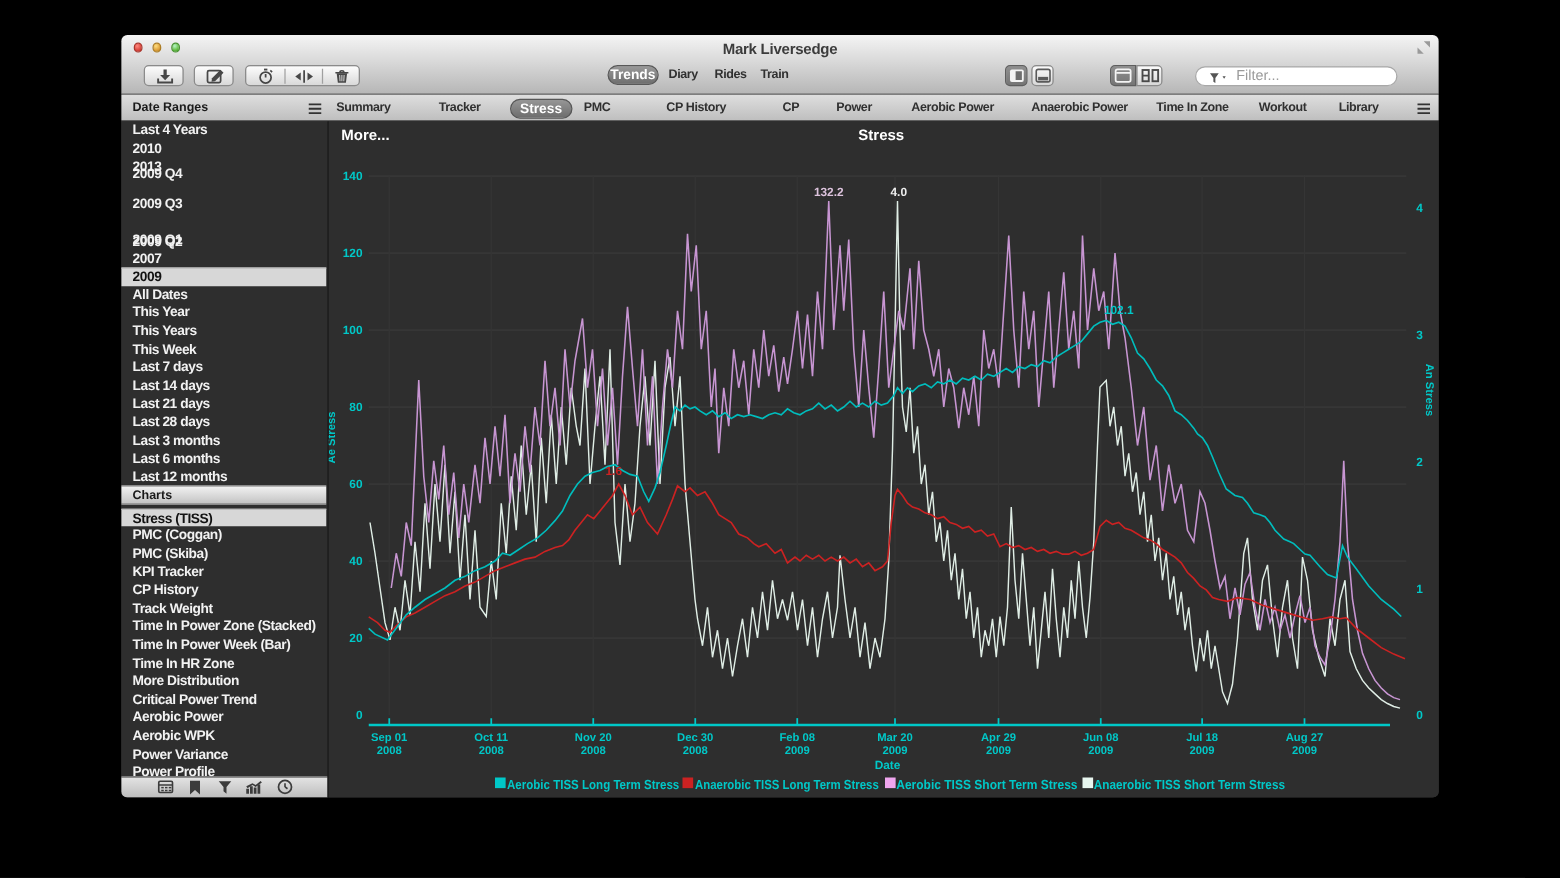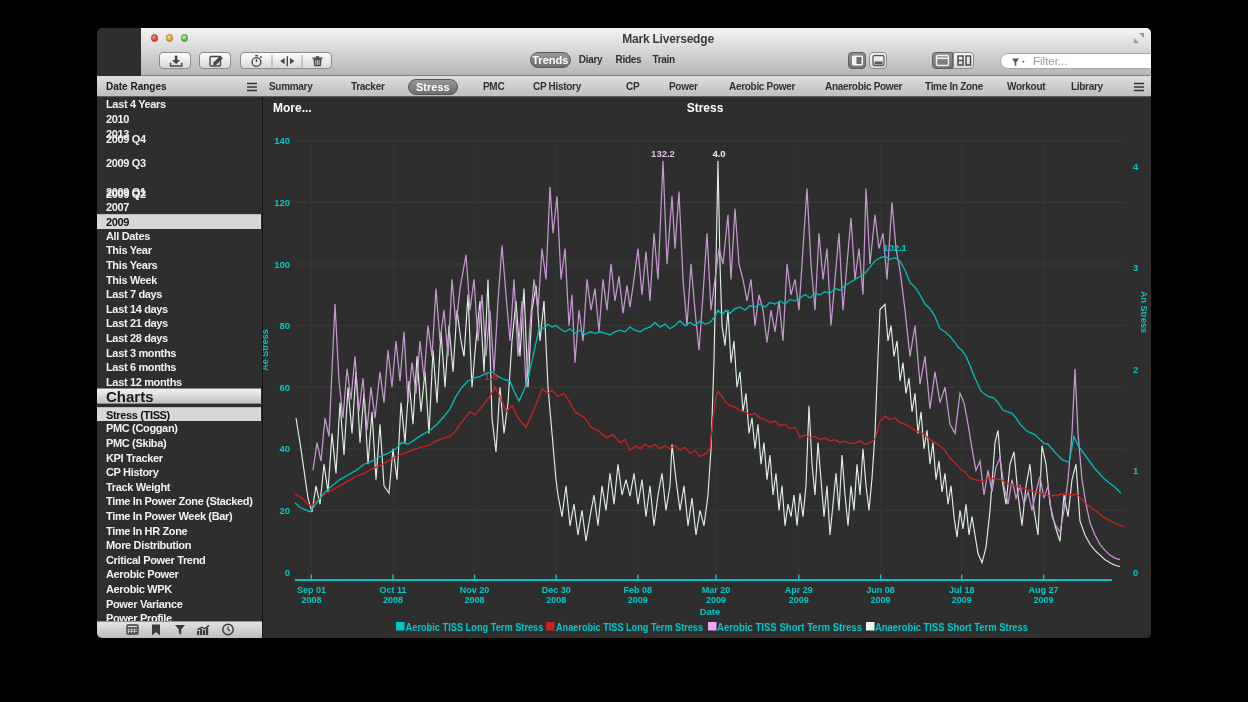--- a/index.html
+++ b/index.html
@@ -1,37 +1,37 @@
 <!DOCTYPE html>
 <html><head><meta charset="utf-8"><style>
 * { margin:0; padding:0; box-sizing:border-box; }
 html,body { width:1248px; height:702px; background:#000; overflow:hidden;
   font-family:"Liberation Sans",sans-serif; }
 #win { position:absolute; left:97px; top:28px; width:1054px; height:610px;
   border-radius:5px; overflow:hidden; background:#2e2e2e; box-shadow:0 8px 24px rgba(0,0,0,.6); }
 #titlebar { position:absolute; left:0; top:0; width:100%; height:48px;
-  background:linear-gradient(#f4f4f4,#dcdcdc 40%,#b6b6b6); border-bottom:1px solid #7e7e7e;margin-left:44px; }
+  background:linear-gradient(#f4f4f4,#dcdcdc 40%,#b6b6b6); border-bottom:1px solid #7e7e7e; }
 #title { position:absolute; left:0; top:4px; width:100%; text-align:center;
   font-size:12px; font-weight:bold; letter-spacing:-0.2px; color:#3c3c3c; }
 .light { position:absolute; top:6.3px; width:7.5px; height:7.5px; border-radius:50%; }
 .tbtn { position:absolute; top:24px; height:17px; border:1px solid #8b8b8b; border-radius:4px;
   background:linear-gradient(#fdfdfd,#d9d9d9); }
 #tabrow { position:absolute; left:0; top:48px; width:100%; height:21px;
   background:linear-gradient(#dedede,#bfbfbf); border-bottom:1px solid #5f5f5f; }
 .tab { position:absolute; top:4.5px; font-size:10px; font-weight:bold; color:#303030; letter-spacing:-0.3px; }
 .tabsel { position:absolute; top:2.5px; font-size:11px; font-weight:bold; color:#fff;
   background:linear-gradient(#969696,#6d6d6d); border:1px solid #565656; border-radius:8px;
   padding:1px 7px 1.5px 7px; }
 #dr-head { position:absolute; left:0; top:5px; font-size:10px; font-weight:bold; color:#1a1a1a; padding-left:9px; }
 #sidebar { position:absolute; left:0; top:69px; width:165px; height:541px; background:#2e2e2e; }
 #sbdiv { position:absolute; left:165px; top:69px; width:1px; height:541px; background:#141414; }
 .item { position:absolute; left:0; width:164px; height:14.6px; font-size:11px; font-weight:bold; letter-spacing:-0.35px;
   color:#f2f2f2; padding-left:9px; line-height:14.6px; white-space:nowrap; overflow:hidden; }
 .item.sel { background:#d7d7d7; color:#111; border-top:1px solid #bdbdbd; }
-.shead { position:absolute; left:0; width:164px; height:16px; font-size:15px; font-weight:bold;
+.shead { position:absolute; left:0; width:164px; height:16px; font-size:10px; font-weight:bold;
   color:#1a1a1a; padding-left:9px; line-height:16px;
   background:linear-gradient(#f2f2f2,#c3c3c3); border-top:1px solid #8a8a8a; border-bottom:1px solid #8a8a8a; }
 #sbtool { position:absolute; left:0; top:593px; width:165px; height:17px;
   background:linear-gradient(#e3e3e3,#bdbdbd); border-top:1px solid #909090; }
 #main { position:absolute; left:166px; top:69px; width:888px; height:541px; background:#2e2e2e; }
 #filter { position:absolute; left:859px; top:24.5px; width:162px; height:16.5px; border-radius:9px;
   background:#fff; border:1px solid #a8a8a8; }
 #filter span { position:absolute; left:32px; top:1.5px; font-size:11.5px; color:#9a9a9a; }
 svg text { letter-spacing:0; }
 </style></head>
@@ -127,21 +127,21 @@
     <svg width="14" height="12" viewBox="0 0 14 12" style="position:absolute;left:148px;top:5px">
         <g stroke="#333" stroke-width="1.5">
           <line x1="2" y1="2.5" x2="12" y2="2.5"></line>
           <line x1="2" y1="6" x2="12" y2="6"></line>
           <line x1="2" y1="9.5" x2="12" y2="9.5"></line>
         </g>
       </svg>
     <div class="tab" style="left:172px">Summary</div>
 <div class="tab" style="left:254px">Tracker</div>
 <div class="tabsel" style="left:311px">Stress</div>
-<div class="tab" style="left:386px">PMC</div>
+<div class="tab" style="left:370px">PMC</div>
 <div class="tab" style="left:436px">CP History</div>
 <div class="tab" style="left:529px">CP</div>
 <div class="tab" style="left:572px">Power</div>
 <div class="tab" style="left:632px">Aerobic Power</div>
 <div class="tab" style="left:728px">Anaerobic Power</div>
 <div class="tab" style="left:828px">Time In Zone</div>
 <div class="tab" style="left:910px">Workout</div>
 <div class="tab" style="left:974px">Library</div>
     <svg width="14" height="12" viewBox="0 0 14 12" style="position:absolute;left:1035px;top:5px">
         <g stroke="#333" stroke-width="1.5">

